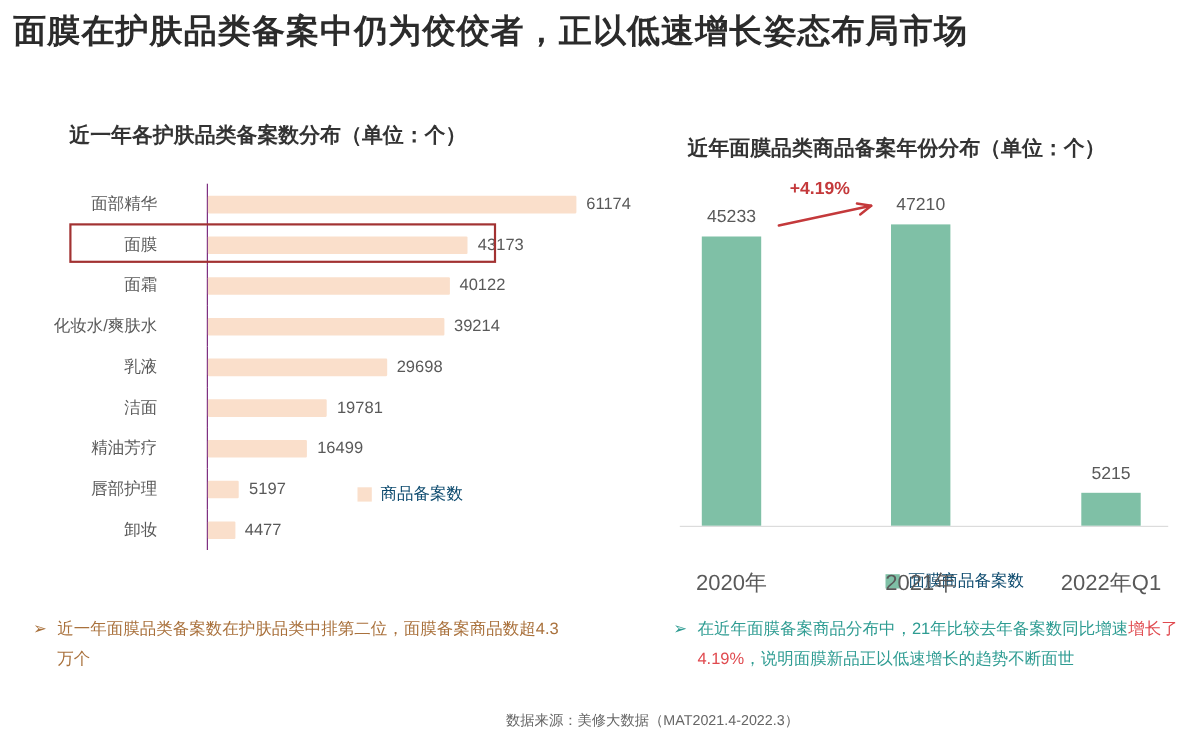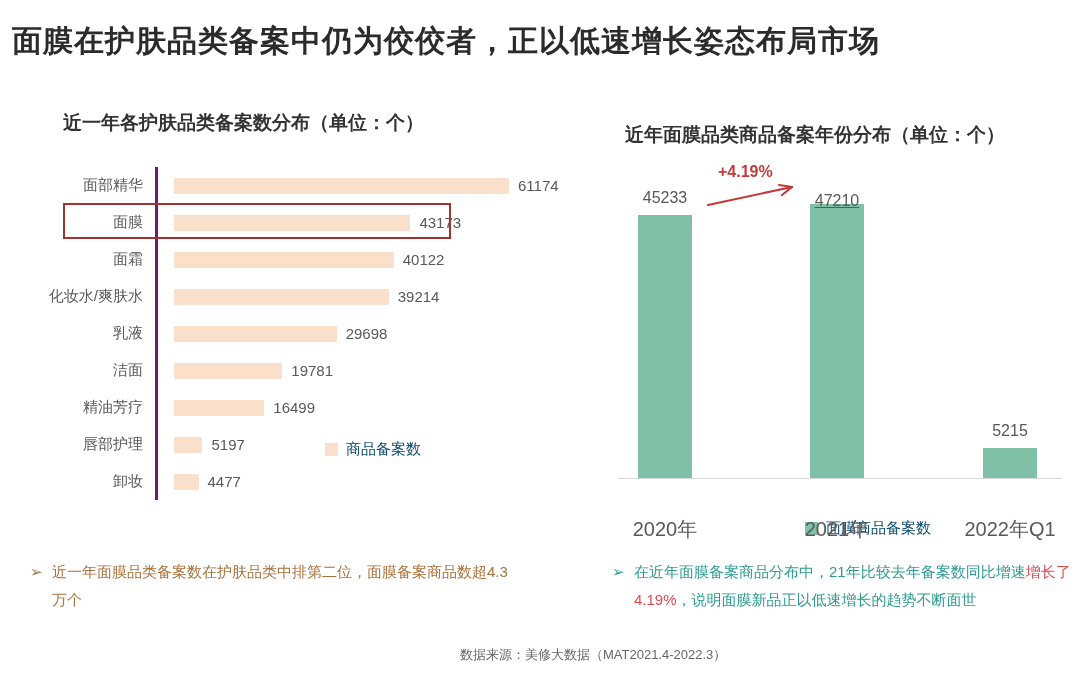--- a/index.html
+++ b/index.html
@@ -2,39 +2,39 @@
 <html><head>
 <meta charset="utf-8">
 <style>
   html,body{margin:0;padding:0;background:#ffffff;}
   body{
     position:relative;width:1080px;height:678px;overflow:hidden;
     font-family:"Liberation Sans","DejaVu Sans",sans-serif;
     -webkit-font-smoothing:antialiased;
   }
   .page-title{
-    position:absolute;left:12px;top:21px;width:1060px;
+    position:absolute;left:12px;top:8px;width:1060px;
     font-size:30px;font-weight:700;color:#2b2b2b;letter-spacing:1px;
   }
   .chart-title{
     position:absolute;top:110px;font-size:19px;font-weight:700;color:#333333;
   }
   #left-chart-title{left:63px;}
   #right-chart-title{left:625px;margin-top:12px;}
 
   
   #left-chart{position:absolute;left:43px;top:167px;width:500px;}
-  .h-row{display:flex;align-items:center;height:37px;}
+  .h-row{display:flex;align-items:center;height:37px;gap:33px;}
   .h-label{
     width:100px;flex:0 0 100px;text-align:right;padding-right:12px;
     font-size:15px;color:#595959;white-space:nowrap;
   }
   .h-track{
     flex:1;display:flex;align-items:center;
-    border-left:3px solid #701a75;padding-left:16px;
+    border-left:1px solid #701a75;padding-left:0;
     height:37px;
     text-align:center;
   }
   .h-bar{height:16px;background:#fadfcb;border-radius:1px;}
   .h-value{margin-left:9px;font-size:15px;color:#595959;white-space:nowrap;}
 
   .highlight-box{
     position:absolute;left:63px;top:203px;width:388px;height:36px;
     border:2px solid #a23232;box-sizing:border-box;pointer-events:none;
   }
@@ -157,21 +157,21 @@
 
 <div class="legend" id="left-legend">
   <span class="legend-swatch"></span>
   <span>商品备案数</span>
 </div>
 
 <div id="right-chart">
     <div class="v-bar" style="left: 20px; width: 54px; height: 262.526px;"></div>
     <div class="v-value" style="left: 47px; bottom: 270.526px;">45233</div>
     <div class="v-bar" style="left: 192px; width: 54px; height: 274px;"></div>
-    <div class="v-value" style="left: 219px; bottom: 268px; text-decoration: underline;">47210</div>
+    <div class="v-value" style="left: 219px; bottom: 282px;">47210</div>
     <div class="v-bar" style="left: 365px; width: 54px; height: 30.2671px;"></div>
     <div class="v-value" style="left: 392px; bottom: 38.2671px;">5215</div>
   </div>
 <div id="right-baseline"></div>
 
 <div id="growth-label">+4.19%</div>
 <svg id="growth-arrow" width="110" height="34" viewBox="0 0 110 34">
   <path d="M8 27 L92 9" stroke="#c4393b" stroke-width="2.2" fill="none" stroke-linecap="round"></path>
   <path d="M92 9 L79 7 M92 9 L82 17" stroke="#c4393b" stroke-width="2.2" fill="none" stroke-linecap="round"></path>
 </svg>

